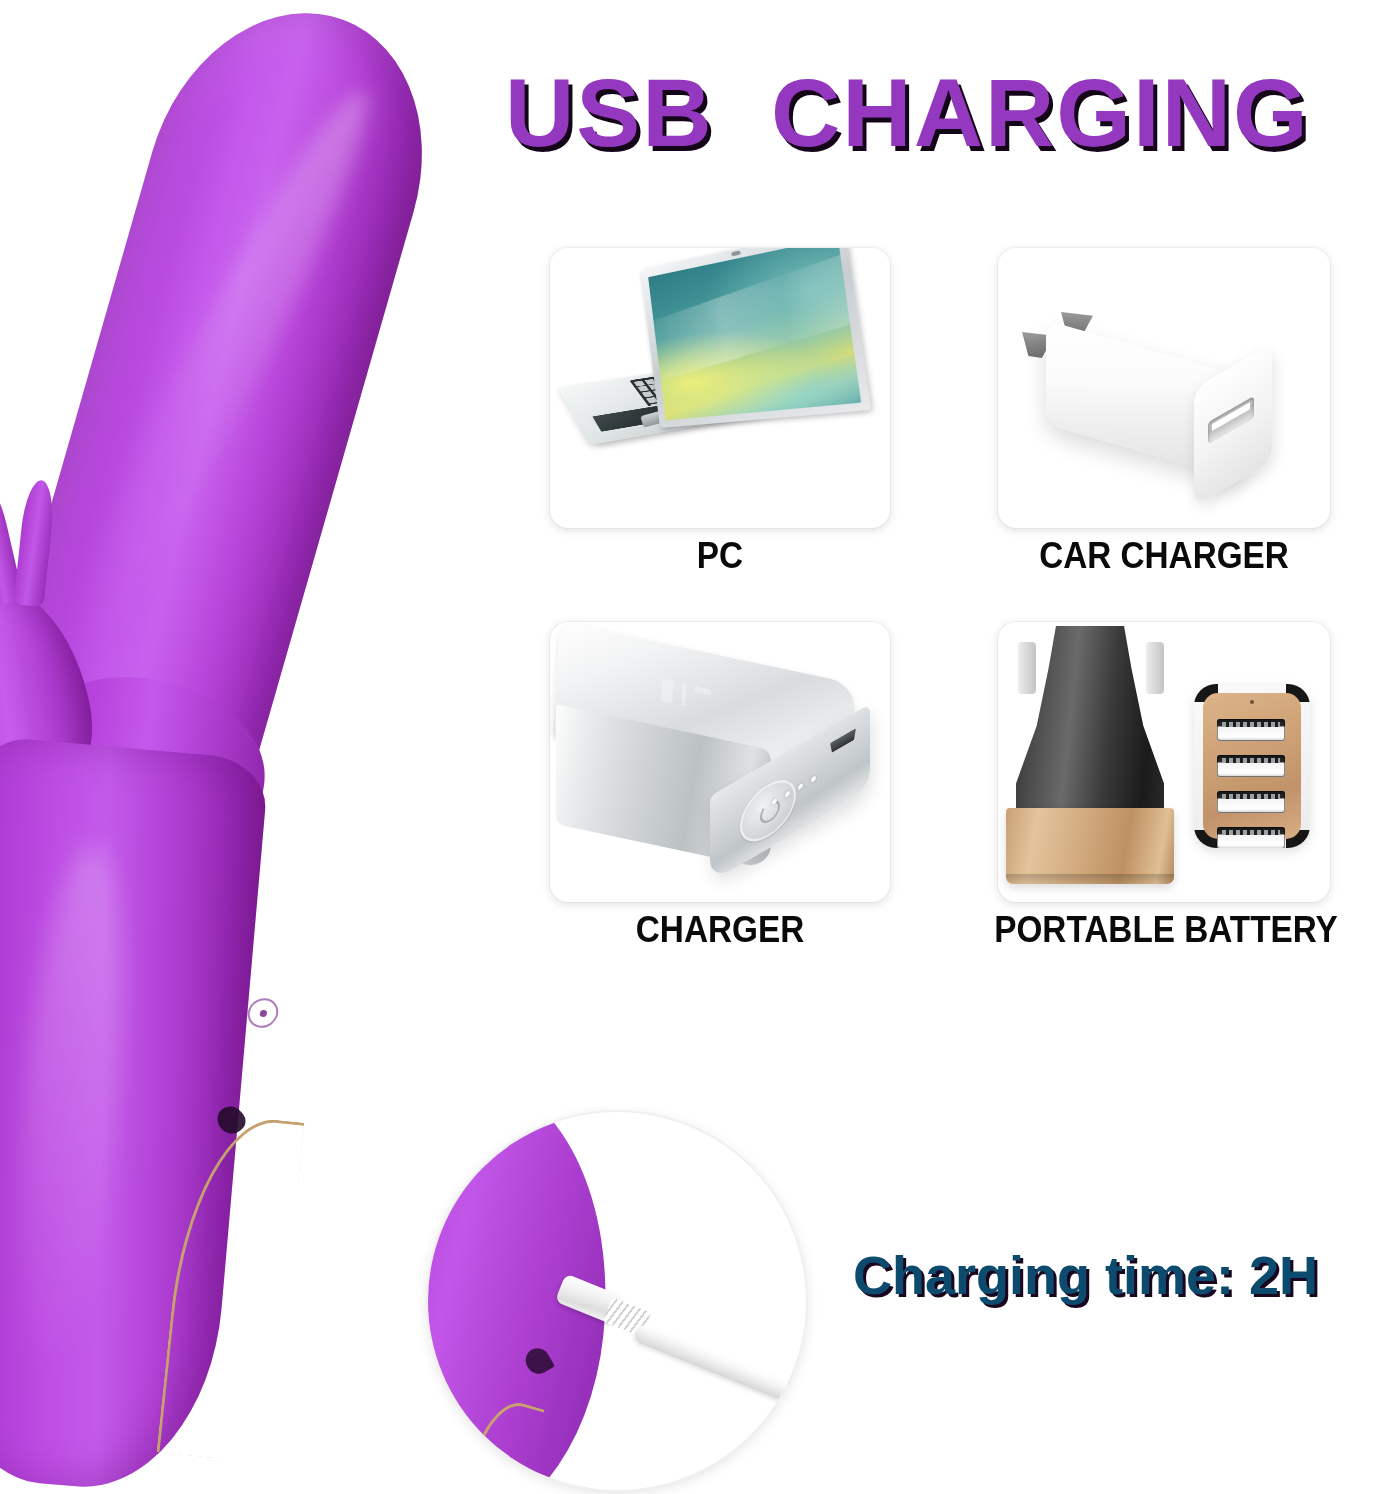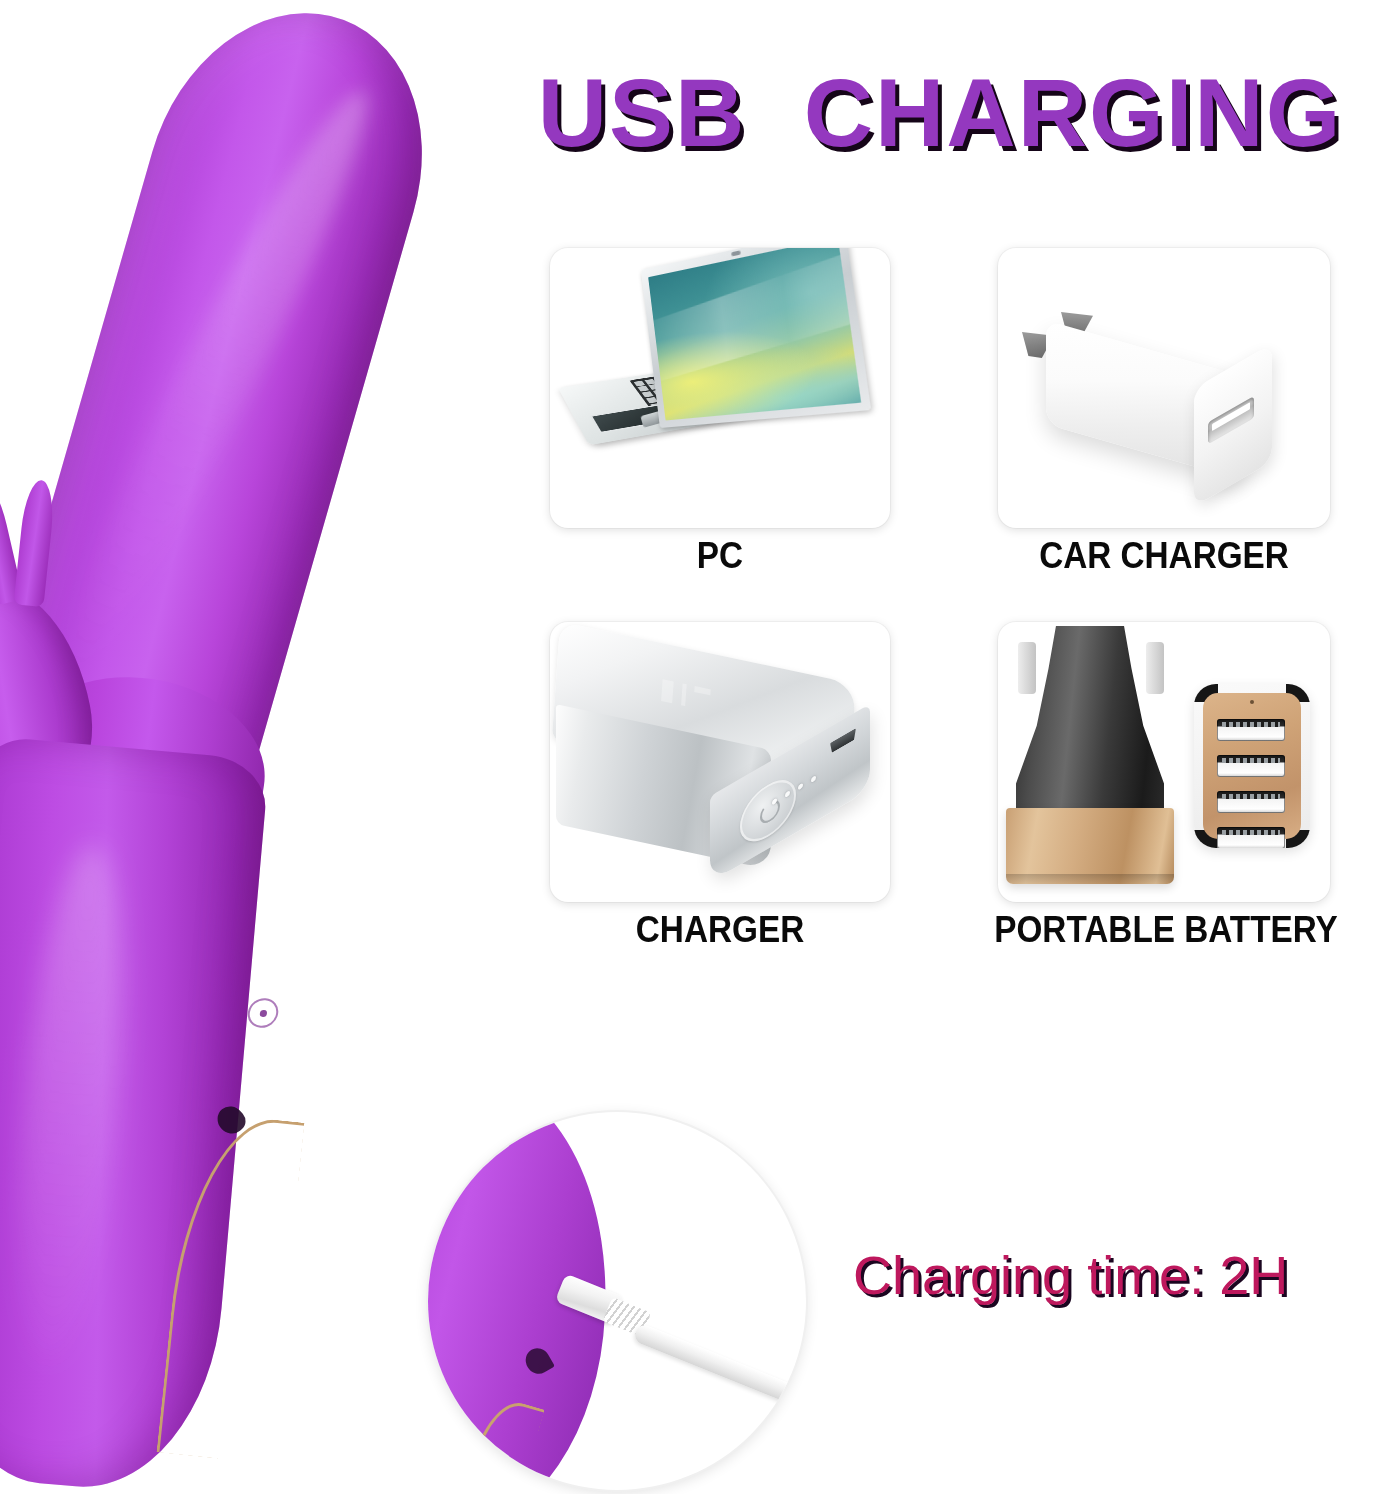--- a/index.html
+++ b/index.html
@@ -26,21 +26,21 @@
     top: 58px;
     width: 870px;
     height: 110px;
     font-size: 96px;
     font-weight: bold;
     letter-spacing: 2px;
     color: #9438BF;
     text-shadow: 4px 5px 0px #150518;
     white-space: pre;
     line-height: 110px;
-    text-align: center;
+    text-align: left;
     font-family: "Liberation Sans", sans-serif;
   }
 
   
   .card {
     position: absolute;
     background: #ffffff;
     border-radius: 18px;
     box-shadow: 0 2px 10px rgba(0,0,0,0.13), 0 0 0 1px rgba(0,0,0,0.035);
     overflow: hidden;
@@ -383,22 +383,22 @@
   }
 
   
   #bottom-text {
     position:absolute;
     left: 853px; top: 1243px;
     width: 520px;
   }
   #bottom-text div {
     font-size: 54px;
-    font-weight: normal;
-    color: #be185d;
+    font-weight: bold;
+    color: #0c4a6e;
     text-shadow: 3px 3px 0px #1b0620;
     line-height: 64px;
     white-space: nowrap;
     font-family: "Liberation Sans", sans-serif;
   }
 
   
   #product {
     position:absolute;
     left: -40px; top: -12px;

